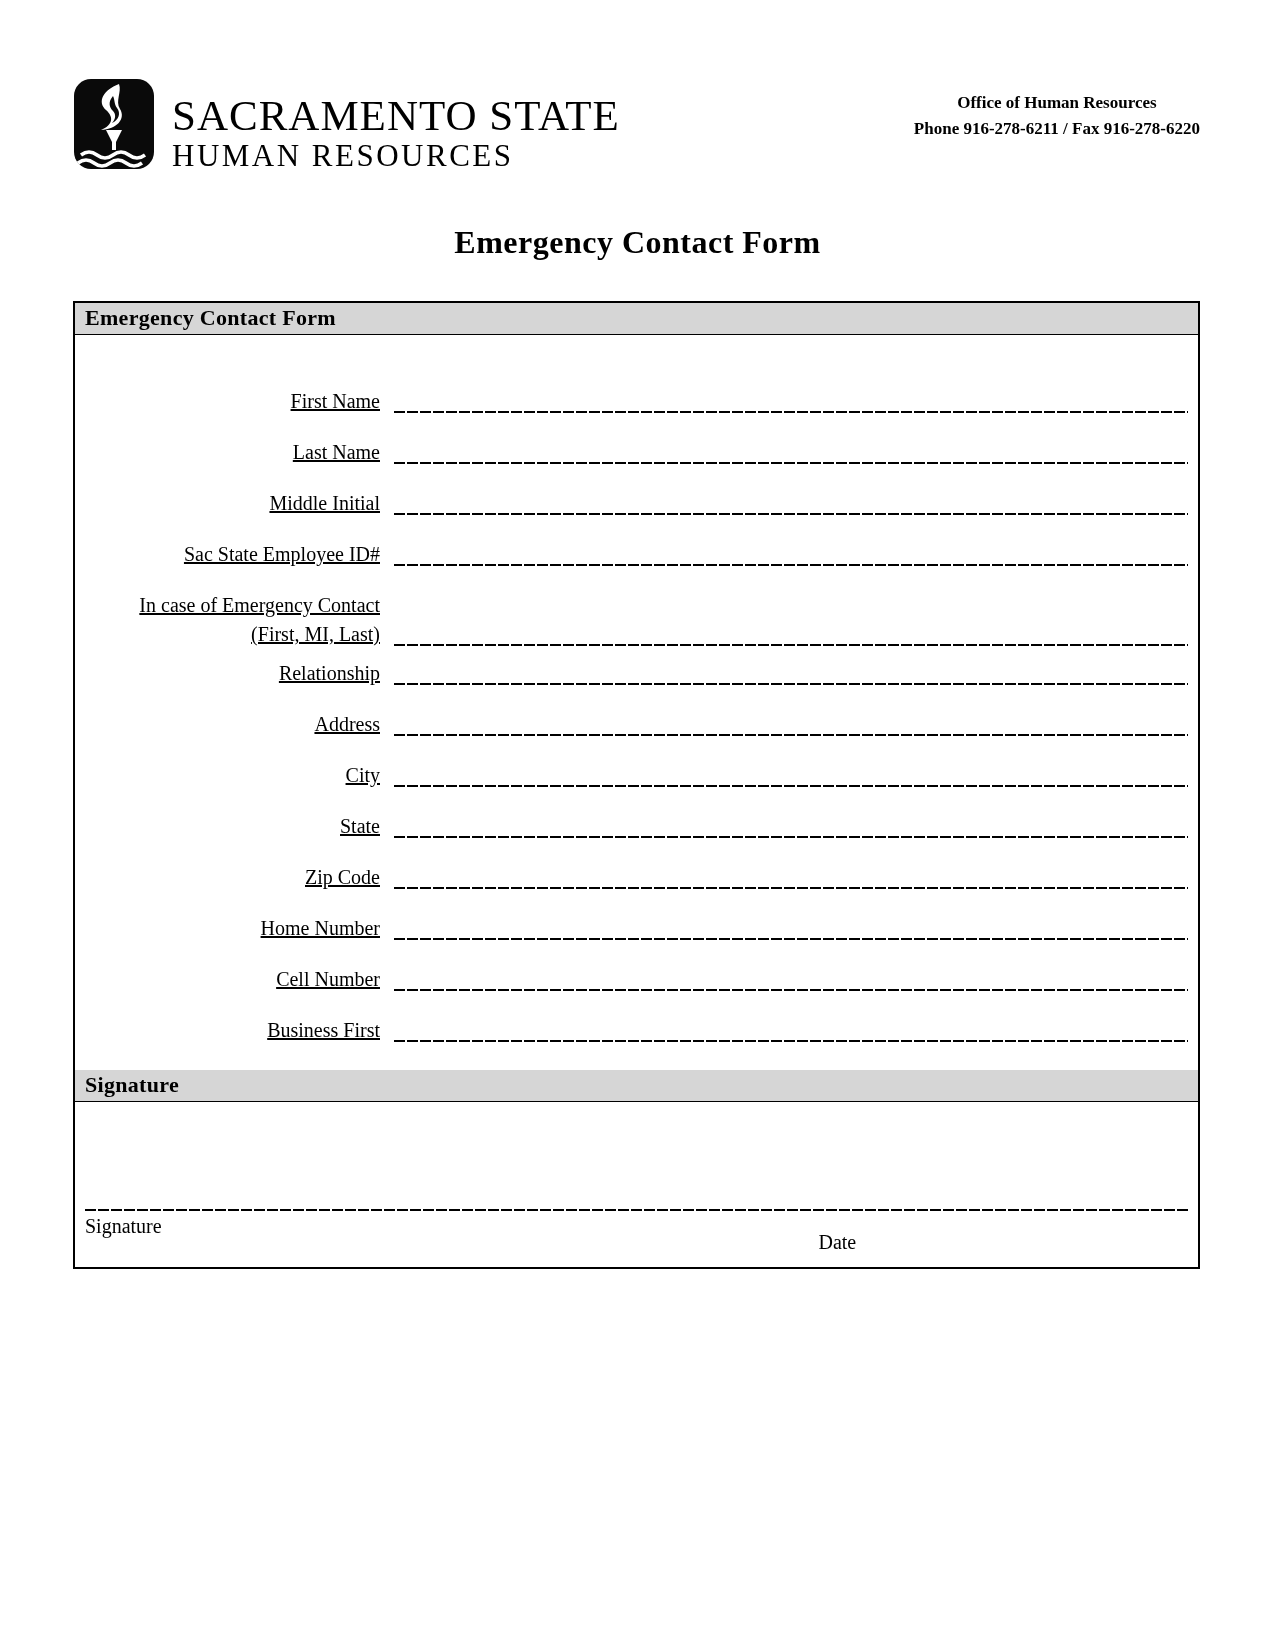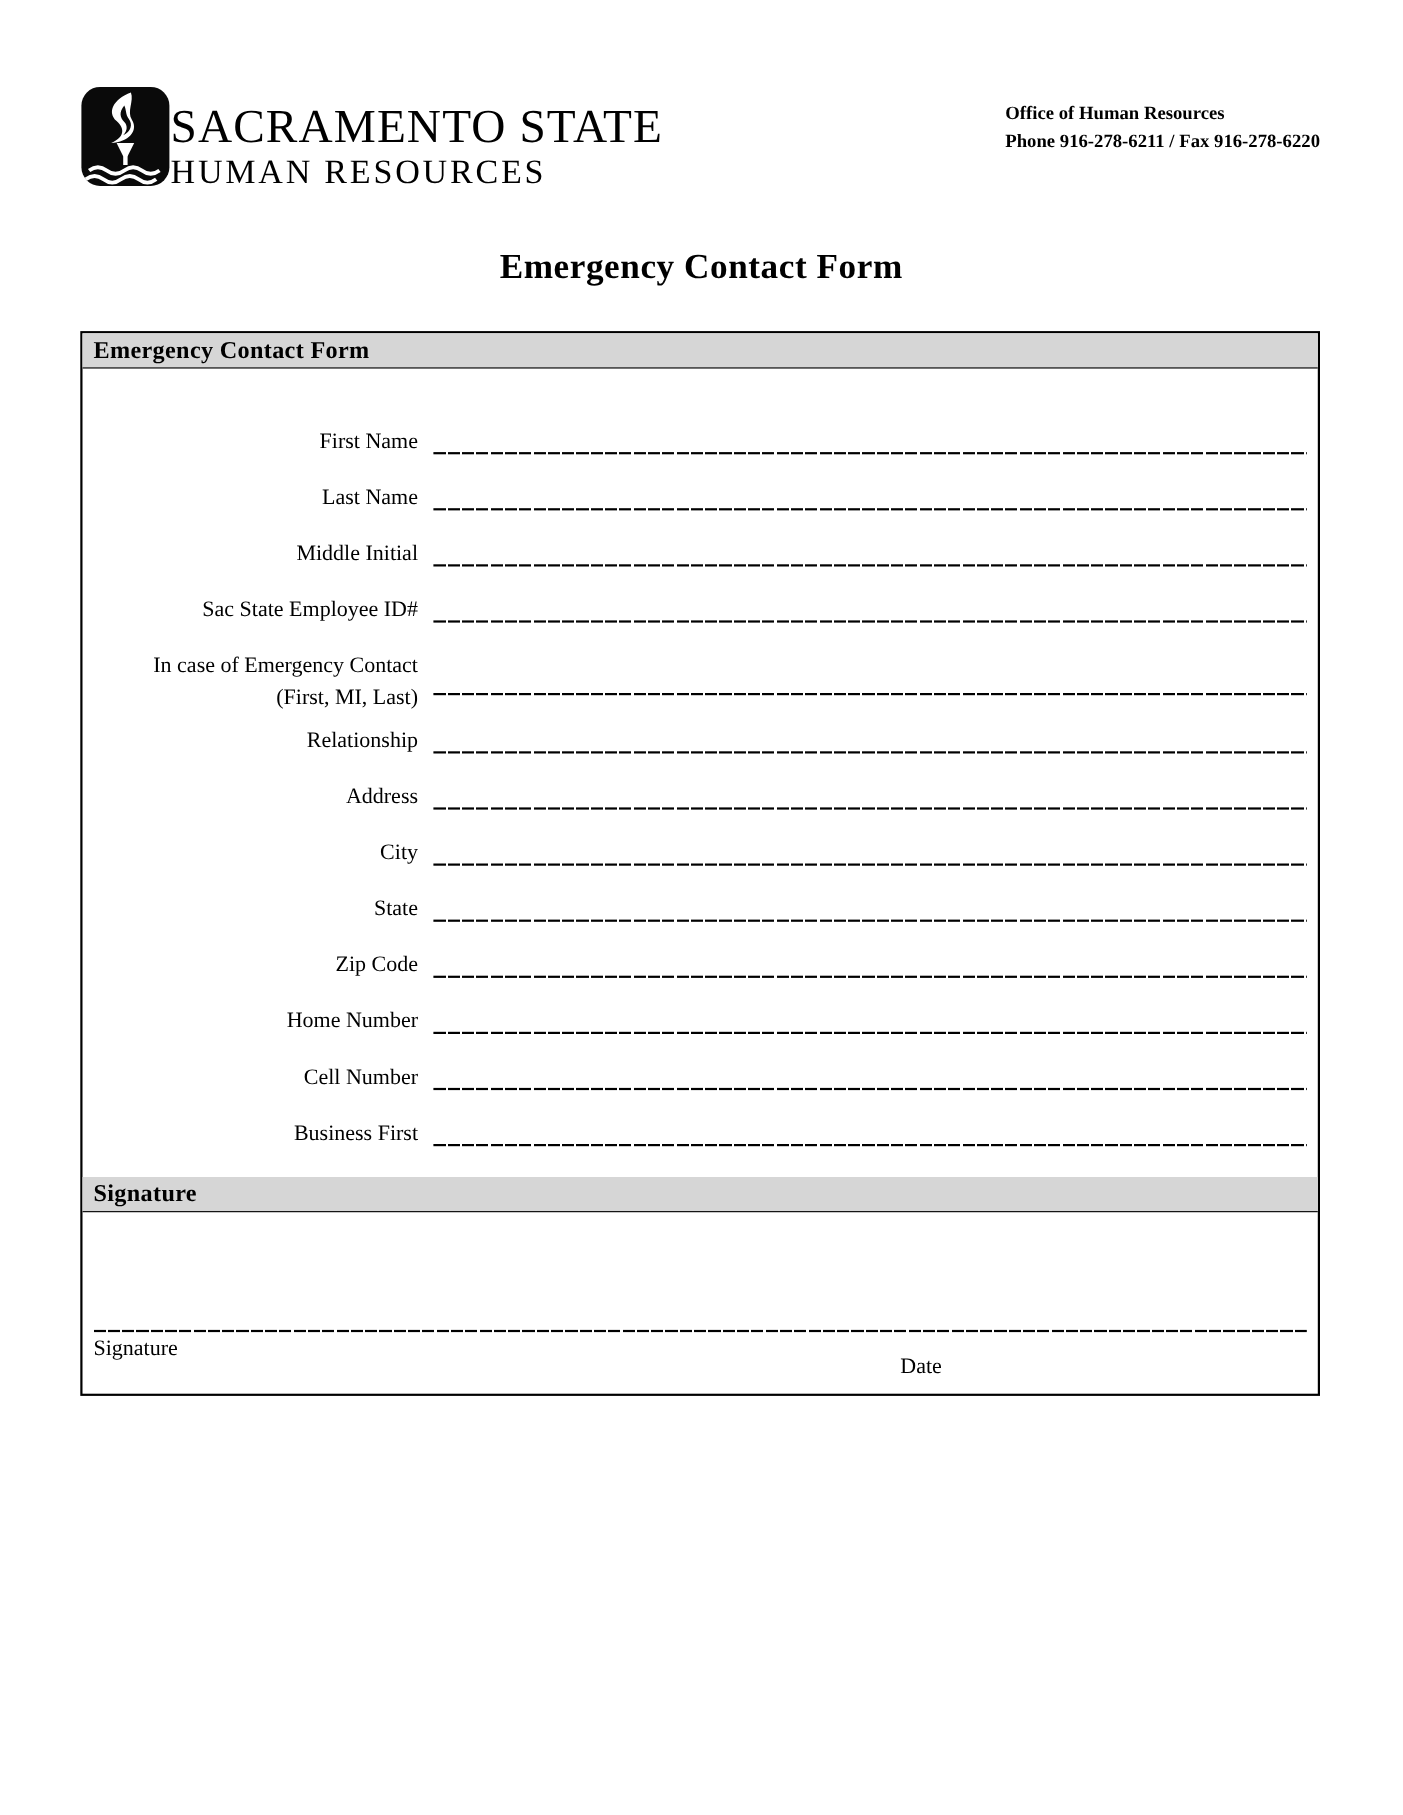--- a/index.html
+++ b/index.html
@@ -14,36 +14,36 @@
   }
   
   .top {
     display: flex;
     justify-content: space-between;
     align-items: flex-start;
     padding: 78px 75px 0 73px;
   }
   .logo { display: flex; align-items: flex-start; }
   .badge { width: 82px; height: 92px; display: block; }
-  .logo-text { padding-top: 16px; margin-left: 0; }
+  .logo-text { padding-top: 16px; margin-left: 17px; }
   .logo-name {
     font-size: 43px;
     line-height: 1;
     letter-spacing: 1px;
     white-space: nowrap;
   }
   .logo-sub {
     font-size: 31px;
     line-height: 1.2;
     letter-spacing: 2.5px;
     white-space: nowrap;
     font-family: Liberation Serif, serif;
   }
   .office {
-    text-align: left;
+    text-align: center;
     font-weight: bold;
     font-size: 17px;
     line-height: 1.5;
     padding-top: 12px;
   }
   
   .doc-title {
     text-align: center;
     font-size: 32px;
     font-weight: bold;
@@ -61,22 +61,23 @@
     border-bottom: 1px solid #000000;
     font-weight: bold;
     font-size: 22px;
     line-height: 26px;
     padding: 2px 10px 3px 10px;
     letter-spacing: 0.3px;
   }
   .fields { padding: 55px 10px 0 10px; }
   .frow {
     display: flex;
-    align-items: center;
+    align-items: flex-end;
     margin-bottom: 28px;
+    text-decoration: underline;
   }
   .frow.tall { margin-bottom: 16px; }
   .flabel-col {
     width: 295px;
     flex-shrink: 0;
     text-align: right;
     font-size: 20px;
     line-height: 23px;
   }
   .fsublabel { display: block; padding-top: 6px; }

